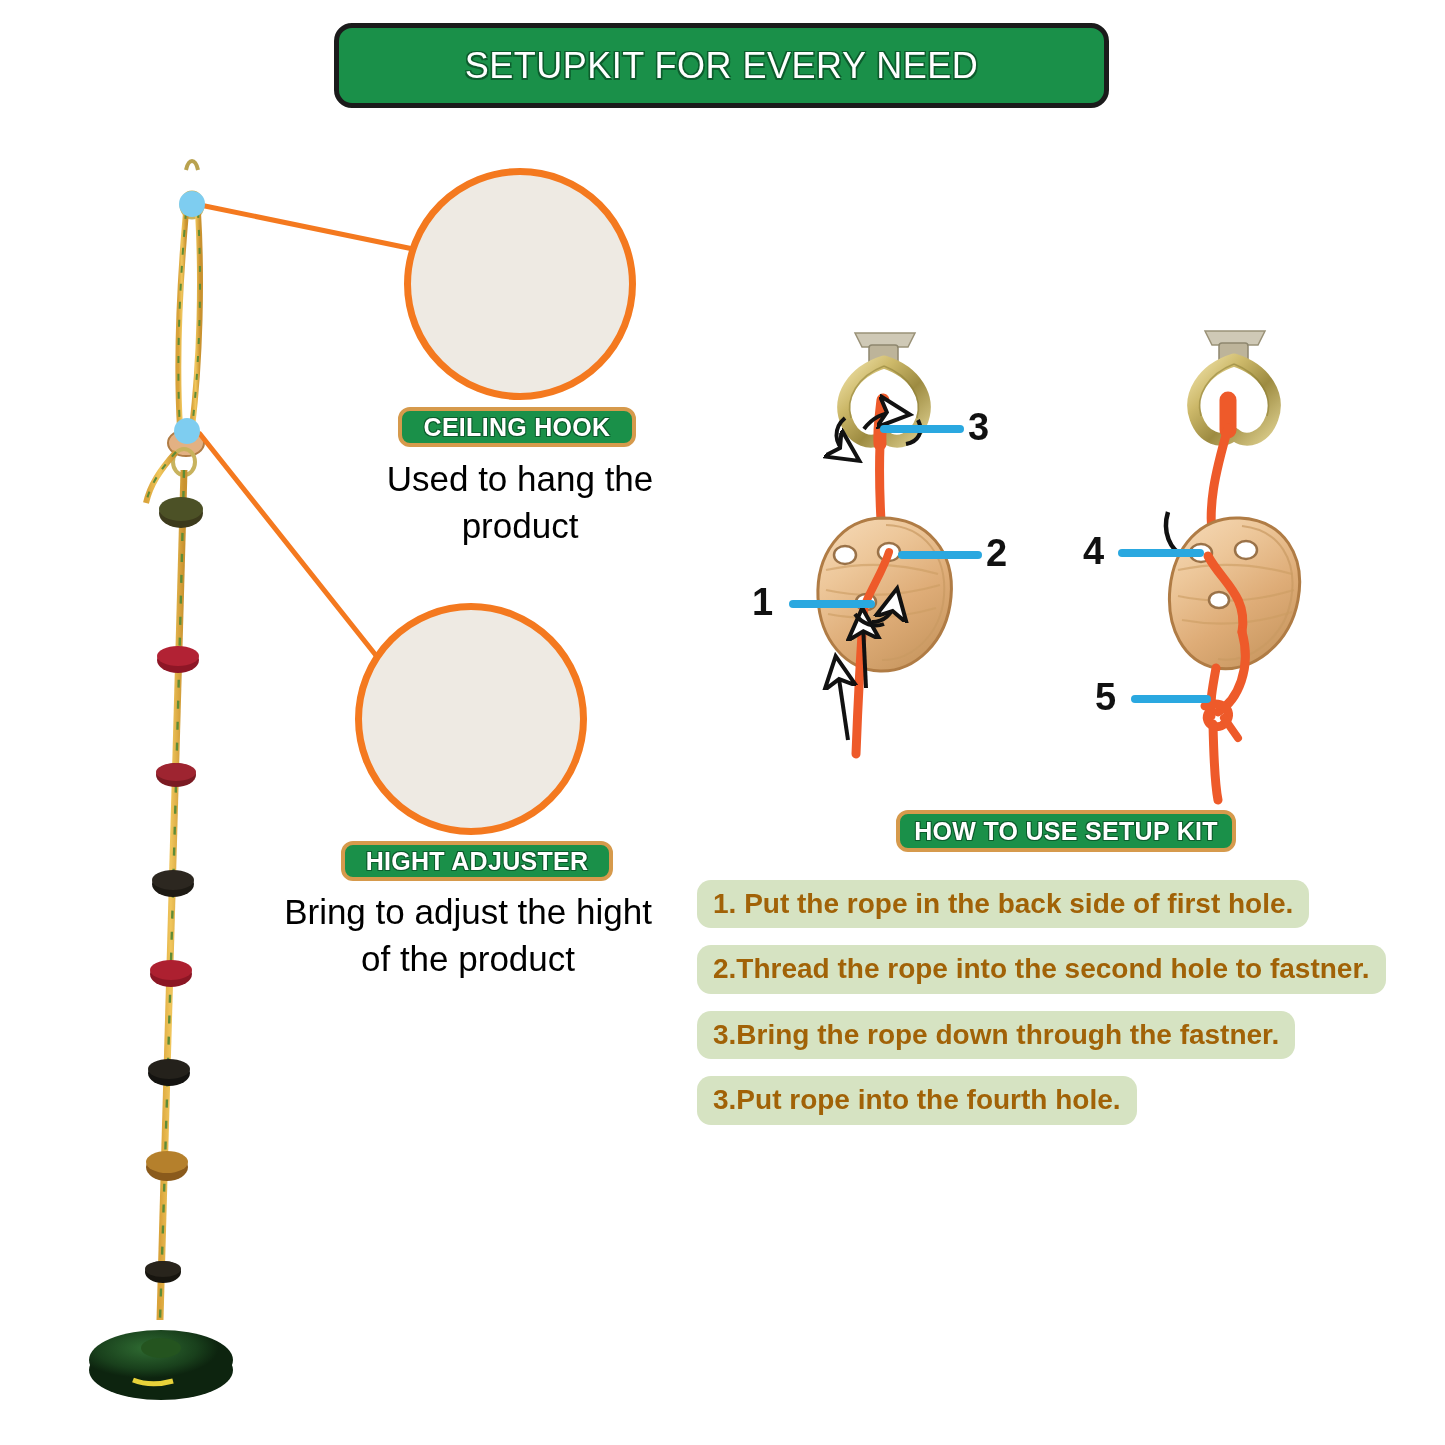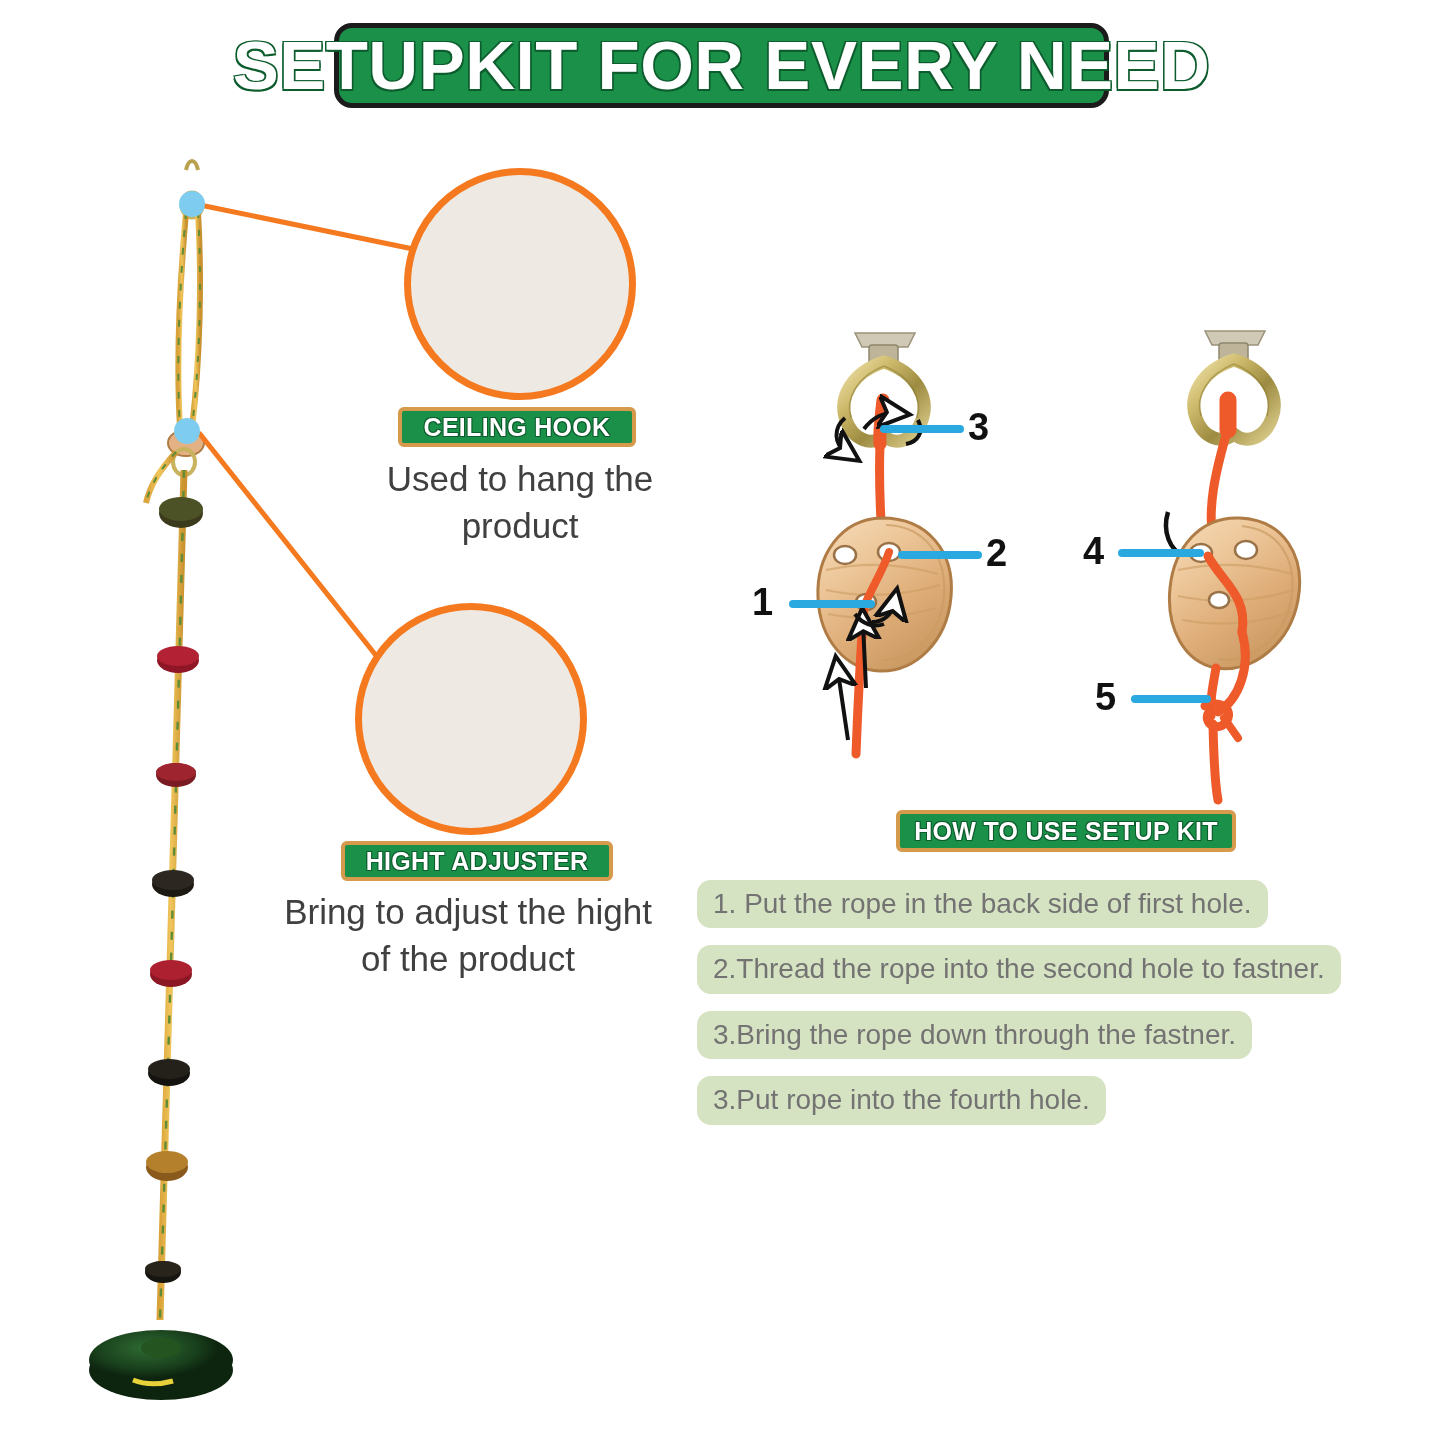--- a/index.html
+++ b/index.html
@@ -31,36 +31,36 @@
     height: 85px;
     background: #1a9049;
     border: 5px solid #1b1b1b;
     border-radius: 18px;
     box-sizing: border-box;
     display: flex;
     align-items: center;
     justify-content: center;
   }
   .title-text {
-    font-size: 69px;
-    font-weight: bold;
+    font-size: 36px;
+    font-weight: normal;
     color: #ffffff;
     letter-spacing: 0.5px;
     white-space: nowrap;
     text-shadow:
       -1.5px -1.5px 0 #0d5c2d, 1.5px -1.5px 0 #0d5c2d,
       -1.5px 1.5px 0 #0d5c2d, 1.5px 1.5px 0 #0d5c2d;
   }
 
   
   .pill {
     position: absolute;
     background: #1a9049;
     border: 4px solid #d69a4c;
-    border-radius: 6px;
+    border-radius: 12px;
     box-sizing: border-box;
     display: flex;
     align-items: center;
     justify-content: center;
     padding: 16px 16px;
   }
   .pill span {
     font-size: 25px;
     font-weight: bold;
     color: #ffffff;
@@ -72,21 +72,21 @@
   }
 
   #pill-ceiling { left: 398px; top: 407px; width: 238px; height: 40px; }
   #pill-adjuster { left: 341px; top: 841px; width: 272px; height: 40px; }
   #pill-howto   { left: 896px; top: 810px; width: 340px; height: 42px; }
 
   
   .caption {
     position: absolute;
     text-align: center;
-    color: #404040;
+    color: #000000;
     font-size: 35px;
     line-height: 1.35;
     font-weight: normal;
   }
   #caption-ceiling { left: 370px; top: 455px; width: 300px; }
   #caption-adjuster { left: 268px; top: 888px; width: 400px; }
 
   
   .photo-circle {
     position: absolute;
@@ -113,23 +113,23 @@
     left: 697px;
     top: 880px;
     width: 680px;
   }
   .step-item {
     display: inline-block;
     background: #d6e3c2;
     border-radius: 14px;
     padding: 9px 16px 10px 16px;
     margin-bottom: 17px;
-    color: #737373;
+    color: #a16207;
     font-size: 28px;
-    font-weight: normal;
+    font-weight: bold;
     white-space: nowrap;
     line-height: 1.05;
   }
   .step-row { display: block; }
 
   
   .callout-num {
     position: absolute;
     font-size: 38px;
     font-weight: bold;

